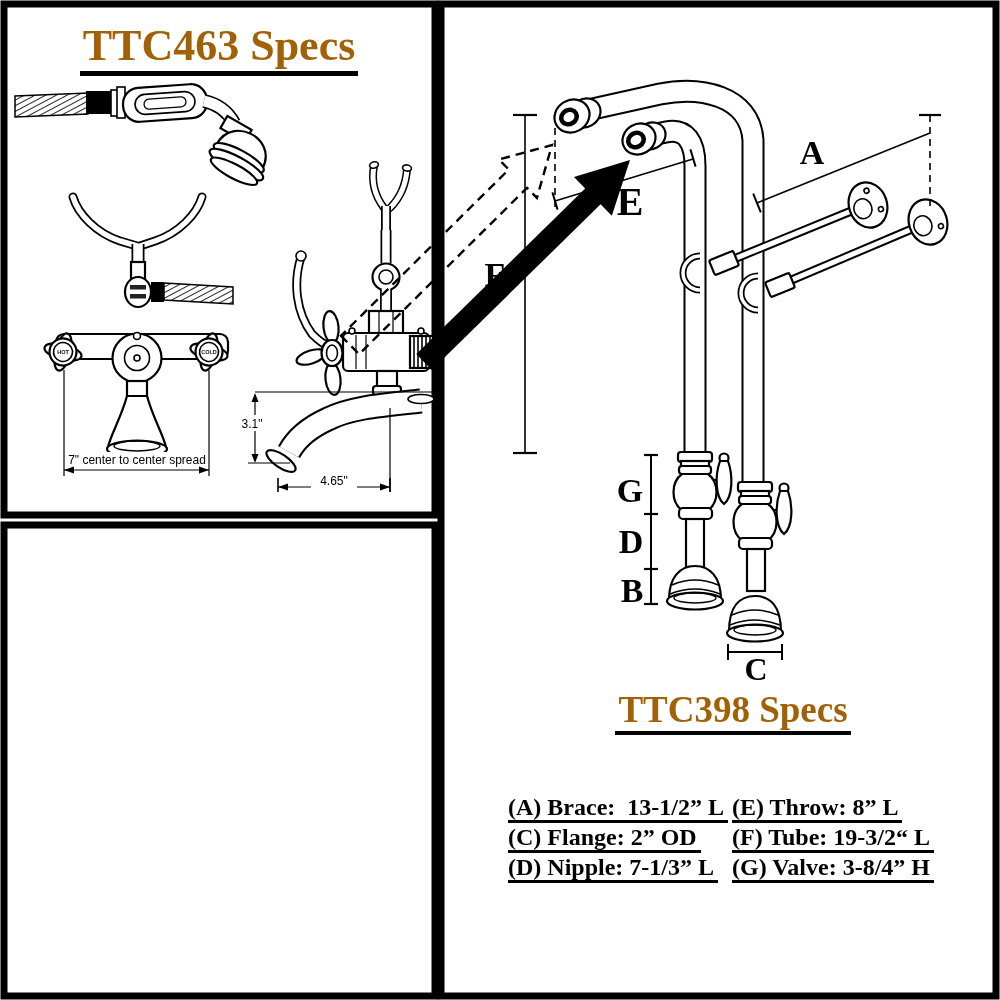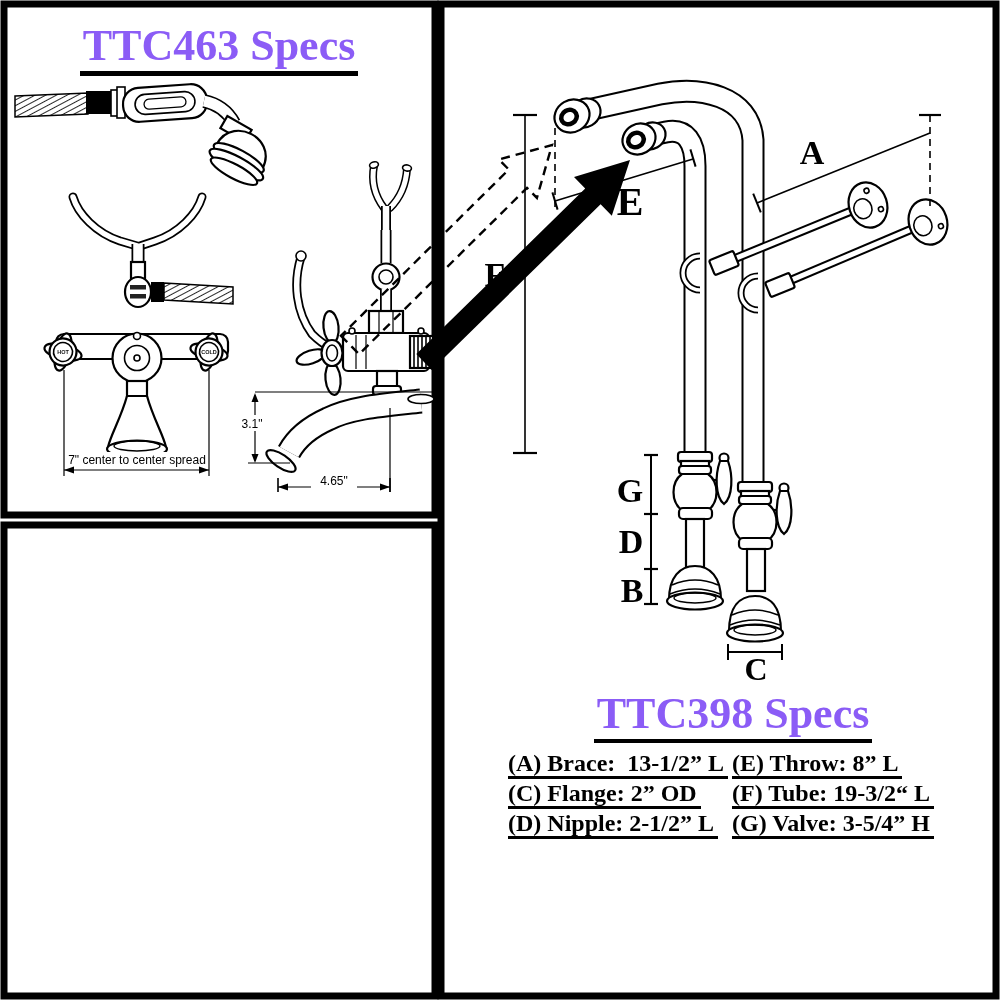--- a/index.html
+++ b/index.html
@@ -1,28 +1,28 @@
 <!DOCTYPE html>
 <html><head>
 <meta charset="utf-8">
 <style>
   html,body { margin:0; padding:0; background:#fff; }
   .stage { position:relative; width:1000px; height:1000px; background:#fff;
            font-family:"Liberation Serif","DejaVu Serif",serif; overflow:hidden; }
   .stage svg { position:absolute; left:0; top:0; }
 
-  .title { position:absolute; font-weight:bold; text-align:center; color:#8b5cf6; }
+  .title { position:absolute; font-weight:bold; text-align:center; color:#a16207; }
   .t463 { left:76px; top:20px; width:286px; font-size:44px; }
-  .t398 { left:593px; top:688px; width:280px; font-size:44px; }
+  .t398 { left:593px; top:688px; width:280px; font-size:37px; }
   .tu   { display:inline-block; border-bottom:5px solid #000; padding:0 3px 3px 3px; line-height:1.0; }
   .t398 .tu { border-bottom-width:4px; }
 
   .speccol { position:absolute; top:751px; font-weight:bold; font-size:24px; color:#000; }
-  .sc-left  { left:508px; }
-  .sc-right { left:732px; }
+  .sc-left  { left:508px;margin-top:44px; }
+  .sc-right { left:732px;margin-top:44px; }
   .specrow { display:block; margin:0 0 2px 0; line-height:1.0; }
   .su { display:inline-block; white-space:pre; border-bottom:3px solid #000; padding:0 4px 1px 0; }
 
   
   .o  { fill:#fff; stroke:#000; stroke-width:2.2; }
   .o1 { fill:#fff; stroke:#000; stroke-width:1.6; }
   .ln { fill:none; stroke:#000; stroke-width:1.6; }
   .thin { fill:none; stroke:#000; stroke-width:1.2; }
   .dash { fill:none; stroke:#000; stroke-width:1.6; stroke-dasharray:7 5; }
   .cap { fill:none; stroke:#000; stroke-width:2.2; }
@@ -345,22 +345,22 @@
   <span class="tu">TTC463 Specs</span>
 </div>
 
 <div class="title t398">
   <span class="tu">TTC398 Specs</span>
 </div>
 
 <div class="speccol sc-left">
   <span class="specrow"><span class="su">(A) Brace:  13-1/2” L</span></span>
   <span class="specrow"><span class="su">(C) Flange: 2” OD</span></span>
-  <span class="specrow"><span class="su">(D) Nipple: 2-1/2” L</span></span>
+  <span class="specrow"><span class="su">(D) Nipple: 7-1/3” L</span></span>
 </div>
 
 <div class="speccol sc-right">
   <span class="specrow"><span class="su">(E) Throw: 8” L</span></span>
   <span class="specrow"><span class="su">(F) Tube: 19-3/2“ L</span></span>
-  <span class="specrow"><span class="su">(G) Valve: 3-5/4” H</span></span>
+  <span class="specrow"><span class="su">(G) Valve: 3-8/4” H</span></span>
 </div>
 
 </div>
 
 </body></html>

